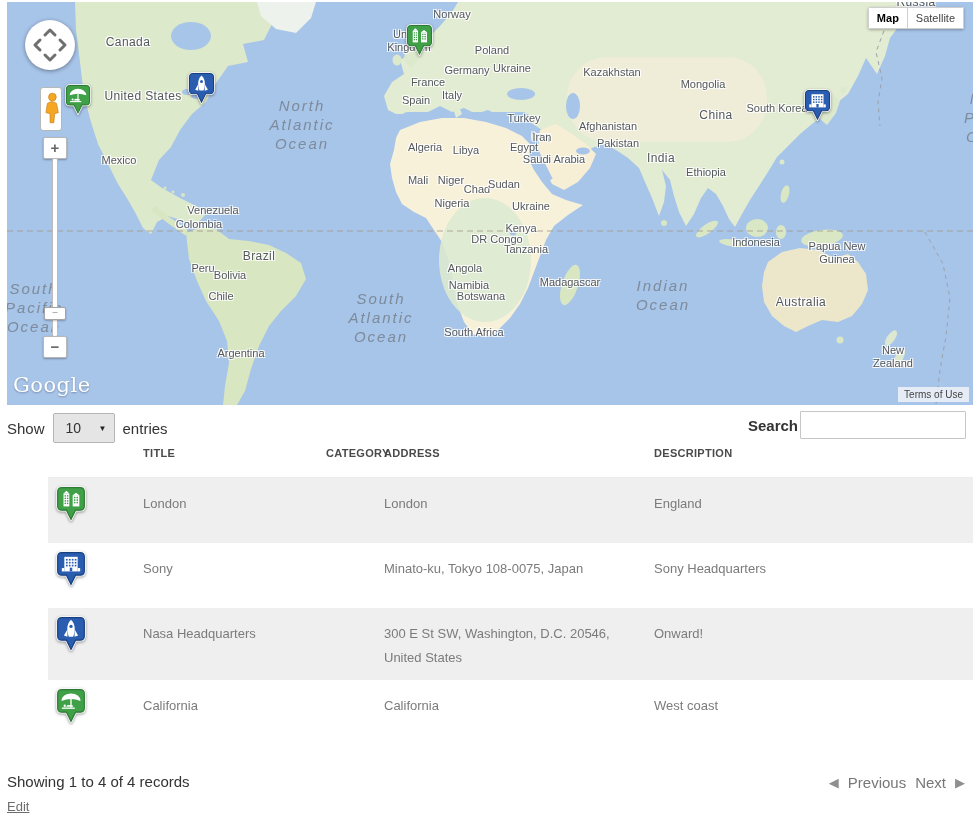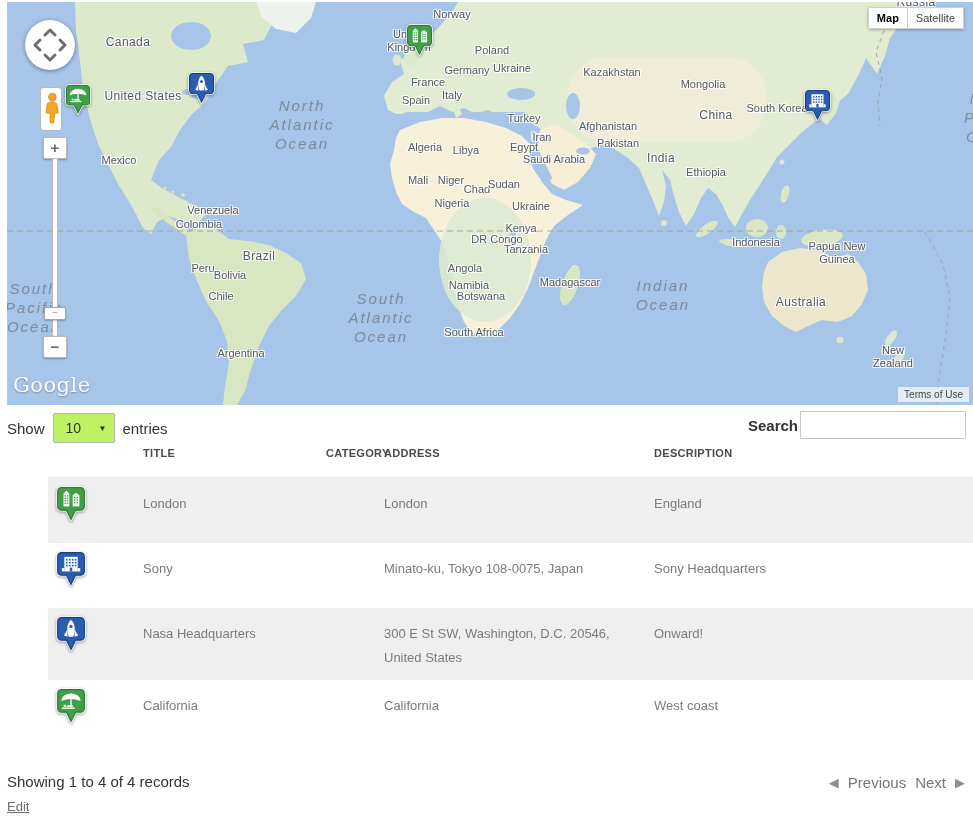--- a/index.html
+++ b/index.html
@@ -39,21 +39,21 @@
   .maptype .mt.sel{font-weight:bold;color:#000;border-right:none;}
   .google-logo{position:absolute;left:6px;bottom:8px;color:#fff;font-size:21px;
        font-family:"DejaVu Serif","Liberation Serif",serif;
        text-shadow:0 1px 2px rgba(0,0,0,.3);letter-spacing:.5px;cursor:pointer;}
   .terms{position:absolute;right:4px;bottom:3px;background:rgba(250,250,250,.75);
        font-size:10px;color:#444;padding:2px 6px;cursor:pointer;}
 
   
   .controls{position:absolute;top:408px;left:0;width:973px;height:34px;font-size:15px;color:#333;}
   .show-group{position:absolute;left:7px;top:5px;display:flex;align-items:center;gap:8px;text-align:right;}
-  .select-box{width:62px;height:30px;border:1px solid #b5b5b5;border-radius:2px;background:#bef264;
+  .select-box{width:62px;height:30px;border:1px solid #b5b5b5;border-radius:2px;background:#e5e5e5;
        display:flex;align-items:center;justify-content:space-between;
        padding:0 7px 0 12px;box-sizing:border-box;cursor:pointer;font-size:14px;color:#333;}
   .select-box .arr{font-size:8px;color:#222;}
   .search-group{position:absolute;right:7px;top:3px;display:flex;align-items:center;gap:2px;}
   .search-group label{font-weight:bold;color:#333;}
   .search-group input{width:166px;height:28px;border:1px solid #c6c6c6;border-radius:1px;
        font-size:14px;padding:0 6px;box-sizing:border-box;outline:none;
        font-family:"Liberation Sans","DejaVu Sans",sans-serif;}
 
   

